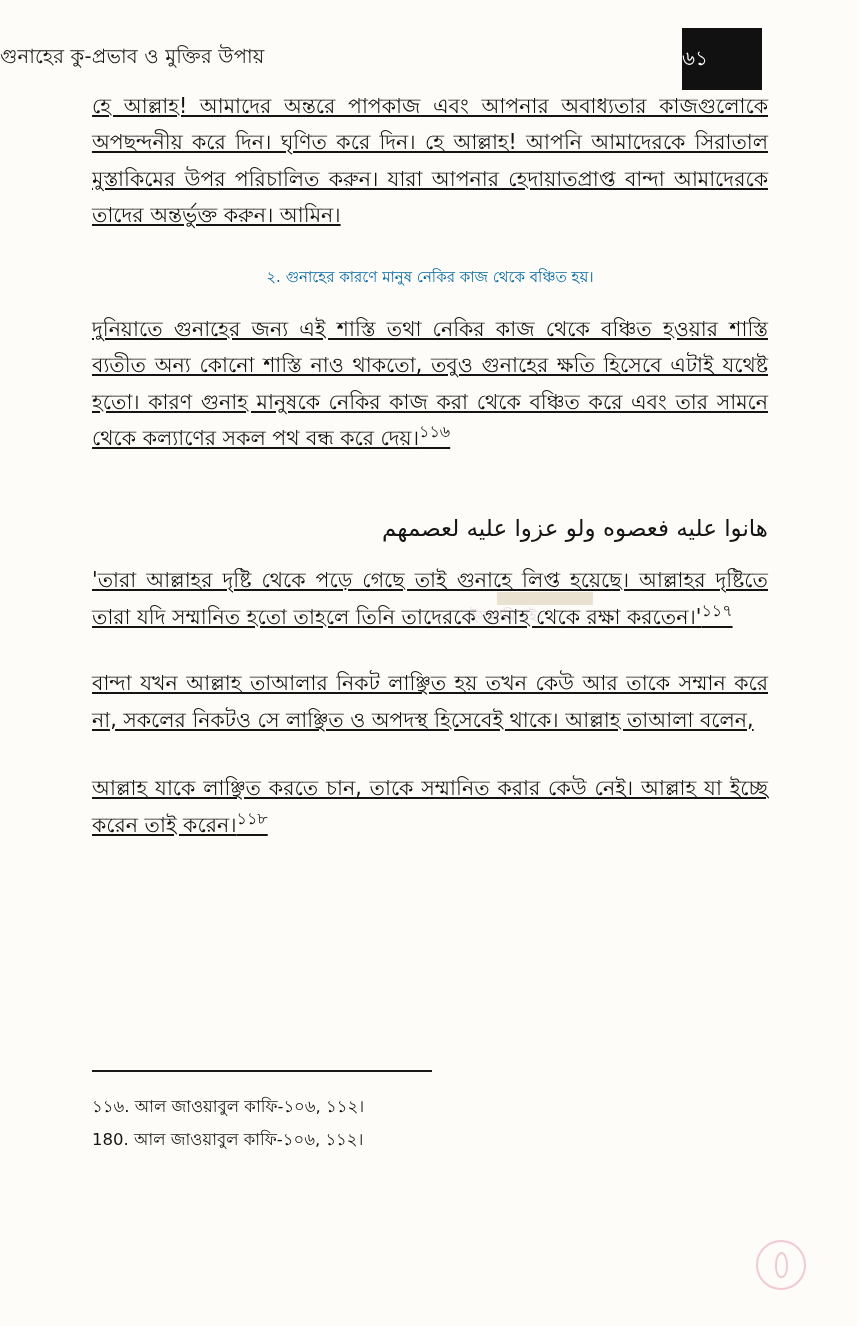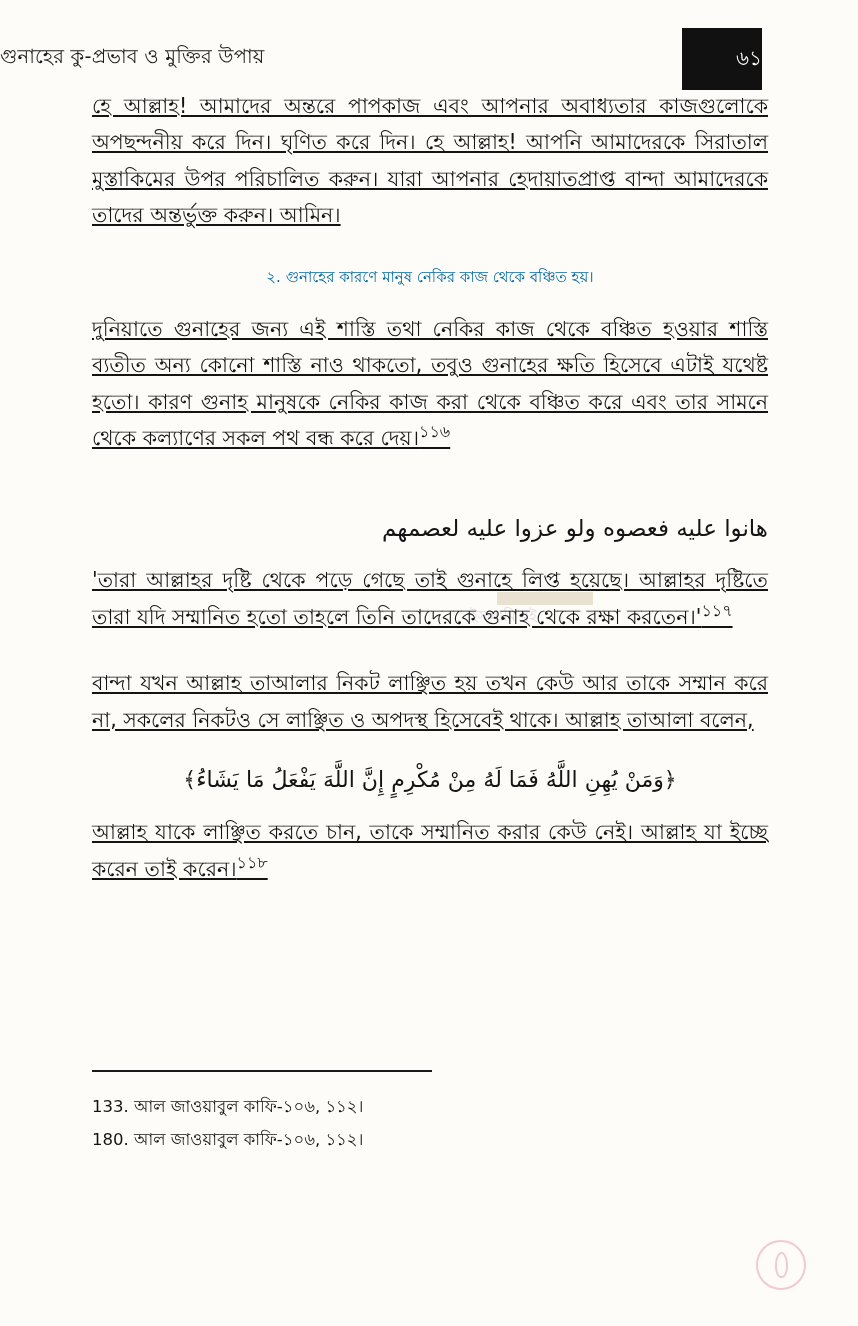--- a/index.html
+++ b/index.html
@@ -46,21 +46,21 @@
   .page-number-box {
     position: absolute;
     top: 0;
     right: 96px;
     width: 80px;
     height: 62px;
     background: #111111;
     color: #ffffff;
     display: flex;
     align-items: center;
-    justify-content: flex-end;
+    justify-content: flex-start;
     font-size: 20px;
     font-family: Liberation Sans, sans-serif;
   }
 
   
   .content {
     position: absolute;
     top: 88px;
     left: 92px;
     width: 676px;
@@ -214,29 +214,28 @@
     <div class="gap-sm"></div>
 
     <p class="para"><span>'তারা আল্লাহর দৃষ্টি থেকে পড়ে গেছে তাই গুনাহে লিপ্ত হয়েছে। আল্লাহর দৃষ্টিতে তারা যদি সম্মানিত হতো তাহলে তিনি তাদেরকে গুনাহ থেকে রক্ষা করতেন।'</span><sup class="fn">১১৭</sup></p>
 
     <div class="gap-lg"></div>
 
     <p class="para">বান্দা যখন আল্লাহ তাআলার নিকট লাঞ্ছিত হয় তখন কেউ আর তাকে সম্মান করে না, সকলের নিকটও সে লাঞ্ছিত ও অপদস্থ হিসেবেই থাকে। আল্লাহ তাআলা বলেন,</p>
 
     <div class="gap-md"></div>
 
-    <div class="arabic-verse">﴿وَمَنْ يُهِنِ اللَّهُ فَمَا لَهُ مِنْ مُكْرِمٍ إِنَّ اللَّهَ يَفْعَلُ مَا يَشَاءُ﴾</div>
 
     <div class="gap-sm"></div>
 
     <p class="para"><span>আল্লাহ যাকে লাঞ্ছিত করতে চান, তাকে সম্মানিত করার কেউ নেই। আল্লাহ যা ইচ্ছে করেন তাই করেন।</span><sup class="fn">১১৮</sup></p>
 
   </div>
 
   <div class="footnotes">
     <div class="fn-rule"></div>
-    <div class="fn-item">133. আল জাওয়াবুল কাফি-১০৬, ১১২।</div>
+    <div class="fn-item">১১৬. আল জাওয়াবুল কাফি-১০৬, ১১২।</div>
     <div class="fn-item">180. আল জাওয়াবুল কাফি-১০৬, ১১২।</div>
   </div>
 
   <div class="corner-logo"></div>
 
 </div>
 
 </body></html>

